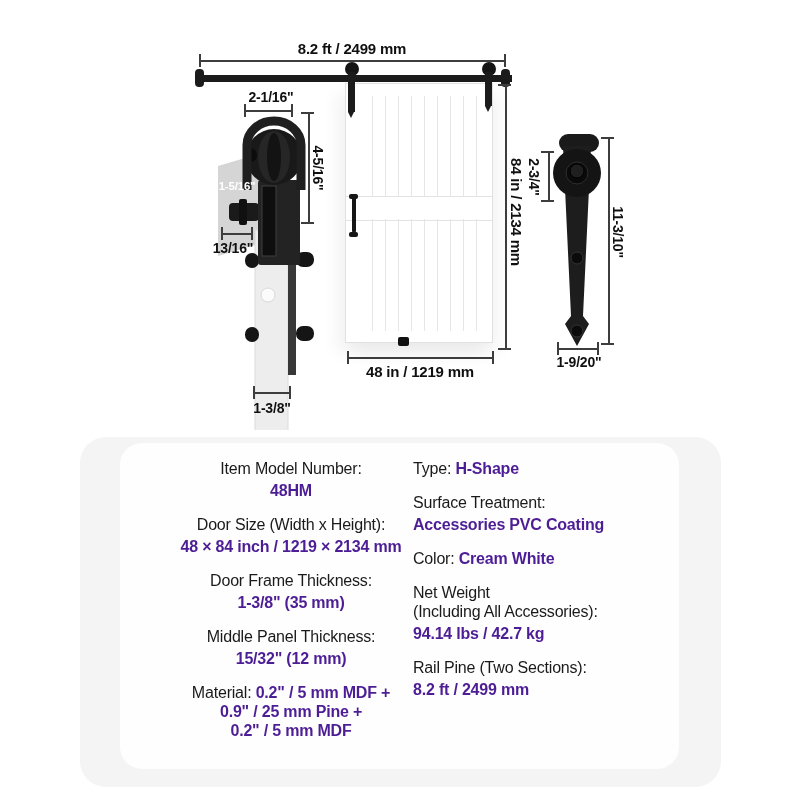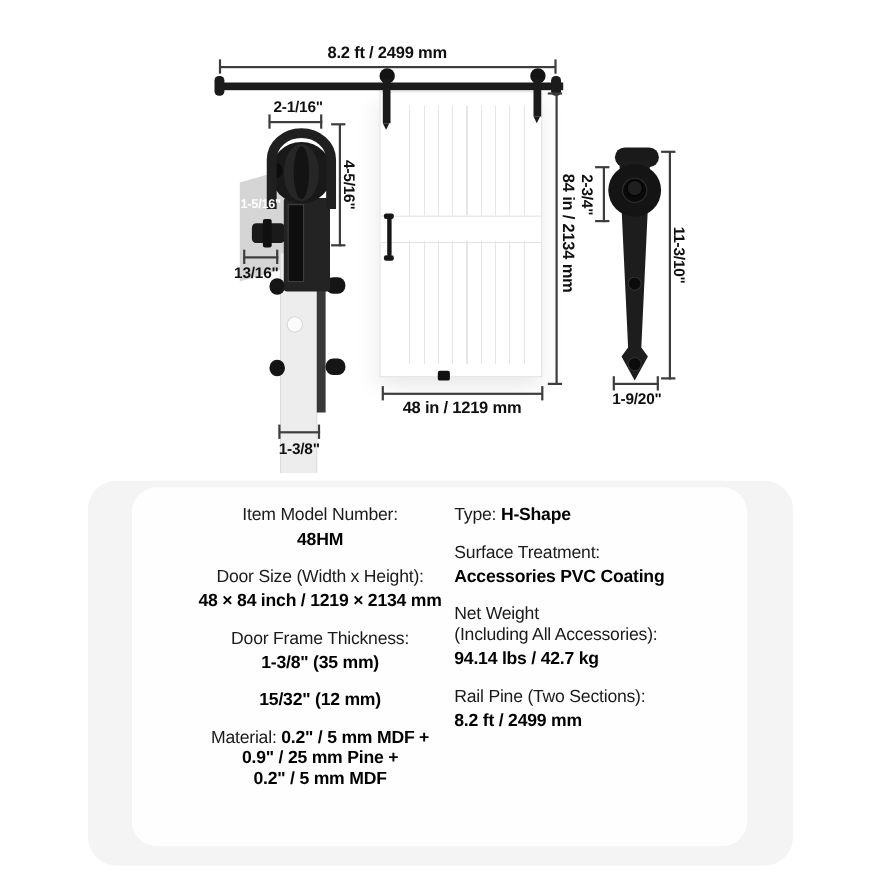--- a/index.html
+++ b/index.html
@@ -55,21 +55,21 @@
                    background:#f4f4f5; border-radius:26px; }
   .spec-card { position:absolute; left:120px; top:443px; width:559px; height:326px;
                background:#fefefe; border-radius:22px; }
   .spec-col { position:absolute; letter-spacing:-0.2px; }
   .spec-col.left  { left:165px; top:459px; width:252px;text-align:center; }
   .spec-col.right { left:413px; top:459px; width:268px; }
   .spec-item { margin-bottom:15px; font-size:16px; line-height:19px; }
   .spec-item.gap-0 { margin-bottom:0; }
   .spec-label { color:#1a1a1a; white-space:pre-line; }
   .spec-item.stacked .spec-label { display:block; margin-bottom:3px; }
-  .spec-value { color:#000000; font-weight:bold; white-space:pre-line; }
+  .spec-value { color:#4c1d95; font-weight:bold; white-space:pre-line; }
 </style>
 </head>
 <body>
 
 <div id="stage">
 
   <div class="dline-h" style="left:200px; top:60px; width:305px;"></div>
   <div class="tick-v" style="left:199px; top:54px;"></div>
   <div class="tick-v" style="left:504px; top:54px;"></div>
   <div class="dim-label big" style="left:352px; top:48px;">8.2 ft / 2499 mm</div>
@@ -186,36 +186,39 @@
     <div class="spec-item stacked">
       <span class="spec-label">Item Model Number:</span><span class="spec-value">48HM</span>
     </div>
     <div class="spec-item stacked">
       <span class="spec-label">Door Size (Width x Height):</span><span class="spec-value">48 × 84 inch / 1219 × 2134 mm</span>
     </div>
     <div class="spec-item stacked">
       <span class="spec-label">Door Frame Thickness:</span><span class="spec-value">1-3/8" (35 mm)</span>
     </div>
     <div class="spec-item stacked">
-      <span class="spec-value">15/32" (12 mm)</span>
+      <span class="spec-label">Middle Panel Thickness:</span><span class="spec-value">15/32" (12 mm)</span>
     </div>
     <div class="spec-item">
       <span class="spec-label">Material:</span> <span class="spec-value">0.2" / 5 mm MDF +
 0.9" / 25 mm Pine +
 0.2" / 5 mm MDF</span>
     </div>
   </div>
 
   <div class="spec-col right">
     <div class="spec-item">
       <span class="spec-label">Type:</span> <span class="spec-value">H-Shape</span>
     </div>
     <div class="spec-item stacked">
       <span class="spec-label">Surface Treatment:</span><span class="spec-value">Accessories PVC Coating</span>
     </div>
+    <div class="spec-item">
+      <span class="spec-label">Color:</span> <span class="spec-value">Cream White</span>
+    </div>
     <div class="spec-item stacked">
       <span class="spec-label">Net Weight
 (Including All Accessories):</span><span class="spec-value">94.14 lbs / 42.7 kg</span>
     </div>
     <div class="spec-item stacked gap-0">
       <span class="spec-label">Rail Pine (Two Sections):</span><span class="spec-value">8.2 ft / 2499 mm</span>
     </div>
   </div>
 
 </div>

